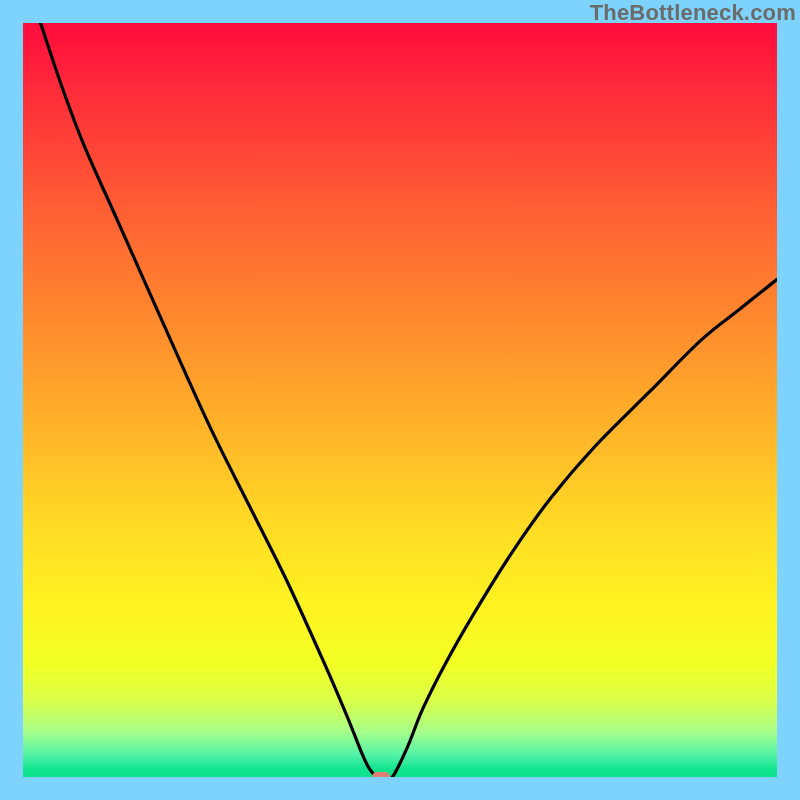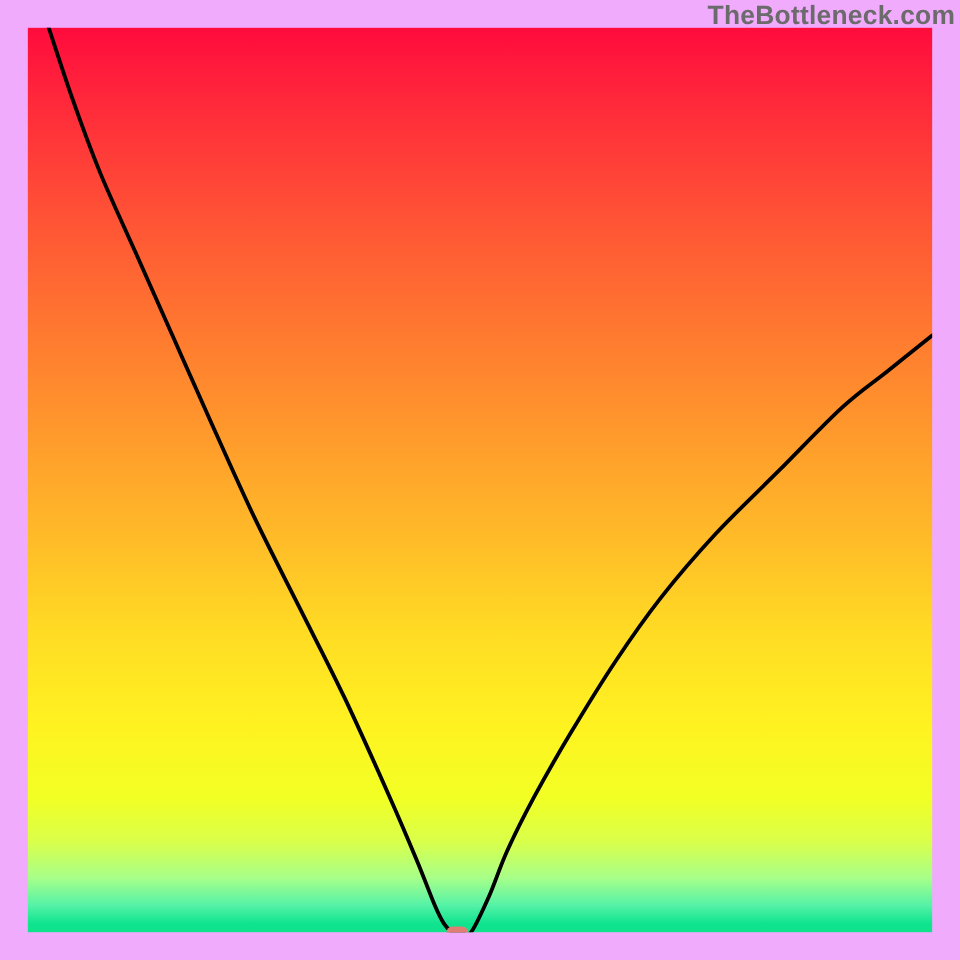--- a/index.html
+++ b/index.html
@@ -9,21 +9,21 @@
     height: 800px;
     background: #000000;
     overflow: hidden;
   }
   .frame {
     position: absolute;
     left: 0;
     top: 0;
     width: 800px;
     height: 800px;
-    background: #f0abfc;
+    background: #7dd3fc;
   }
   .plot-area {
     position: absolute;
     left: 23px;
     top: 23px;
     width: 754px;
     height: 754px;
     overflow: hidden;
   }
   .gradient-bg {

